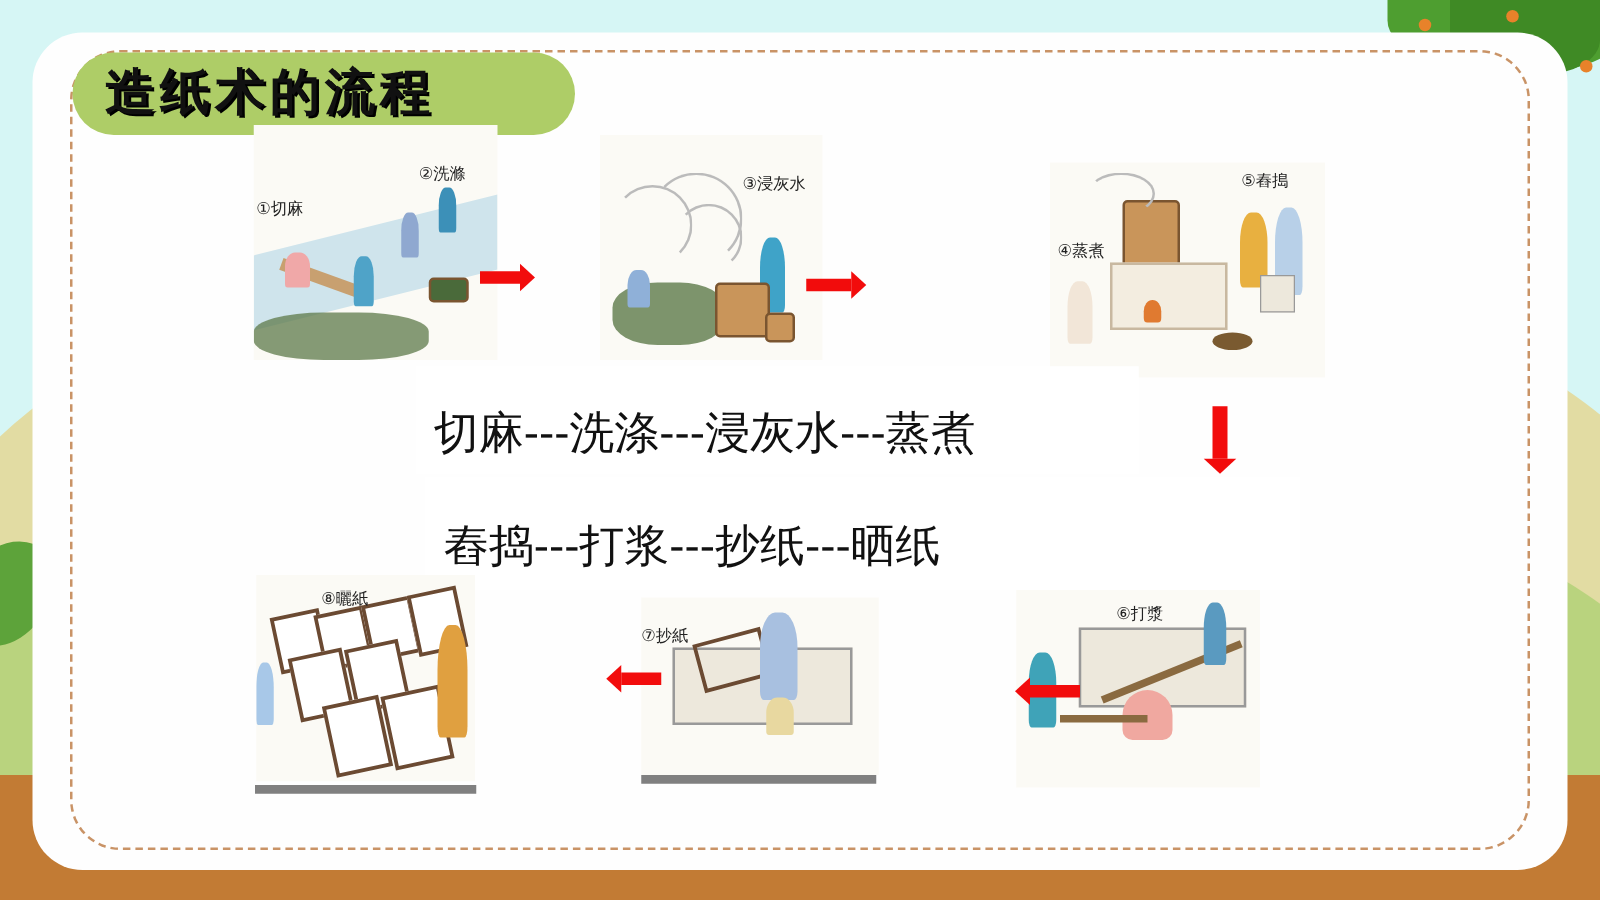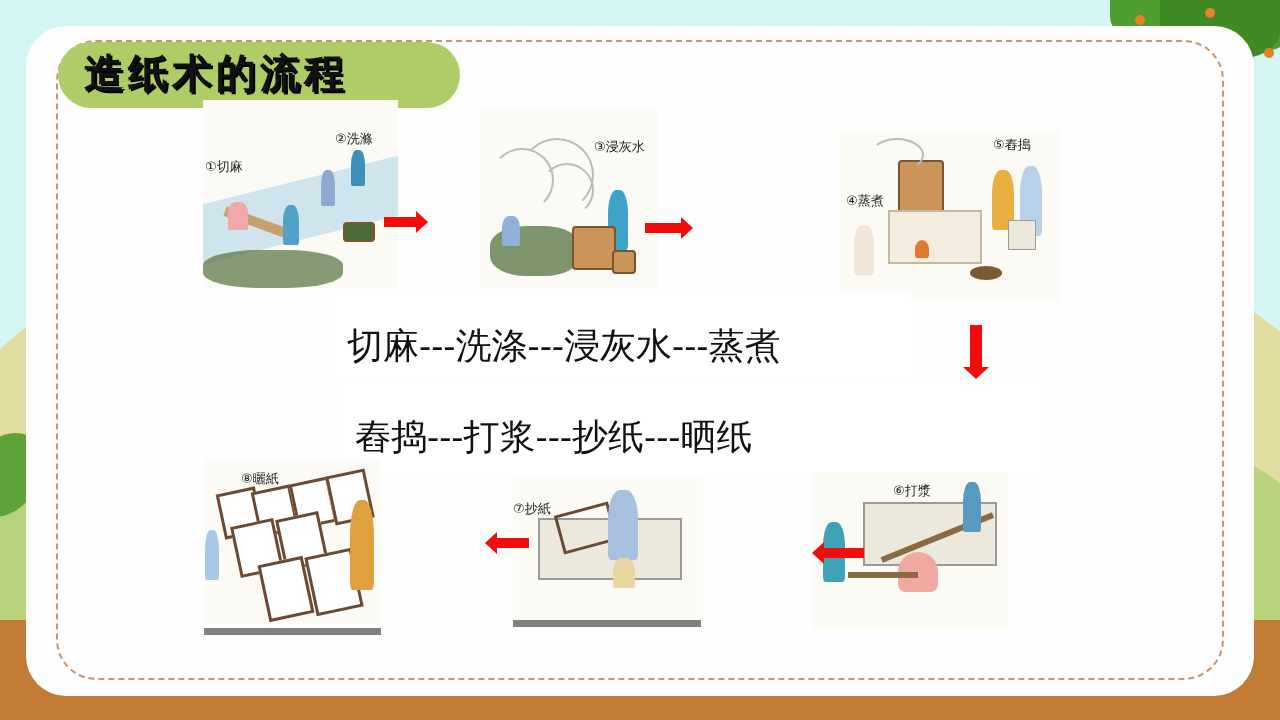--- a/index.html
+++ b/index.html
@@ -126,15 +126,15 @@
   <div class="frame" style="left:15px;top:30px;width:34px;height:40px;transform:rotate(-12deg);"></div>
   <div class="frame" style="left:50px;top:28px;width:34px;height:40px;transform:rotate(-12deg);"></div>
   <div class="frame" style="left:88px;top:20px;width:34px;height:40px;transform:rotate(-12deg);"></div>
   <div class="frame" style="left:125px;top:12px;width:34px;height:44px;transform:rotate(-12deg);"></div>
   <div class="frame" style="left:30px;top:62px;width:38px;height:46px;transform:rotate(-12deg);"></div>
   <div class="frame" style="left:75px;top:55px;width:38px;height:46px;transform:rotate(-12deg);"></div>
   <div class="frame" style="left:58px;top:100px;width:40px;height:52px;transform:rotate(-12deg);"></div>
   <div class="frame" style="left:105px;top:92px;width:42px;height:54px;transform:rotate(-12deg);"></div>
   <div class="fig" style="left:145px;top:40px;width:24px;height:90px;background:#e0a040;"></div>
   <div class="fig" style="left:0;top:70px;width:14px;height:50px;background:#a8c8e8;"></div>
-  <div class="cap" style="left:36px;top:10px;">⑧曬紙</div>
+  <div class="cap" style="left:52px;top:10px;">⑧曬紙</div>
 </div>
 <div class="bar" style="left:204px;top:628px;width:177px;"></div>
 
 </body></html>

